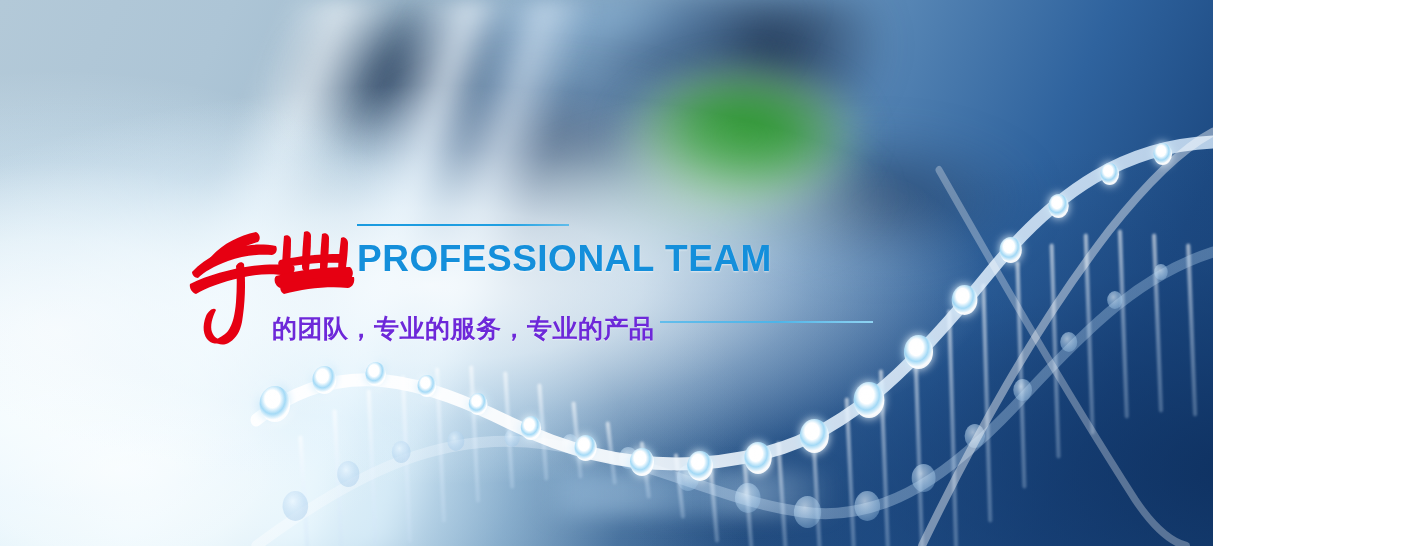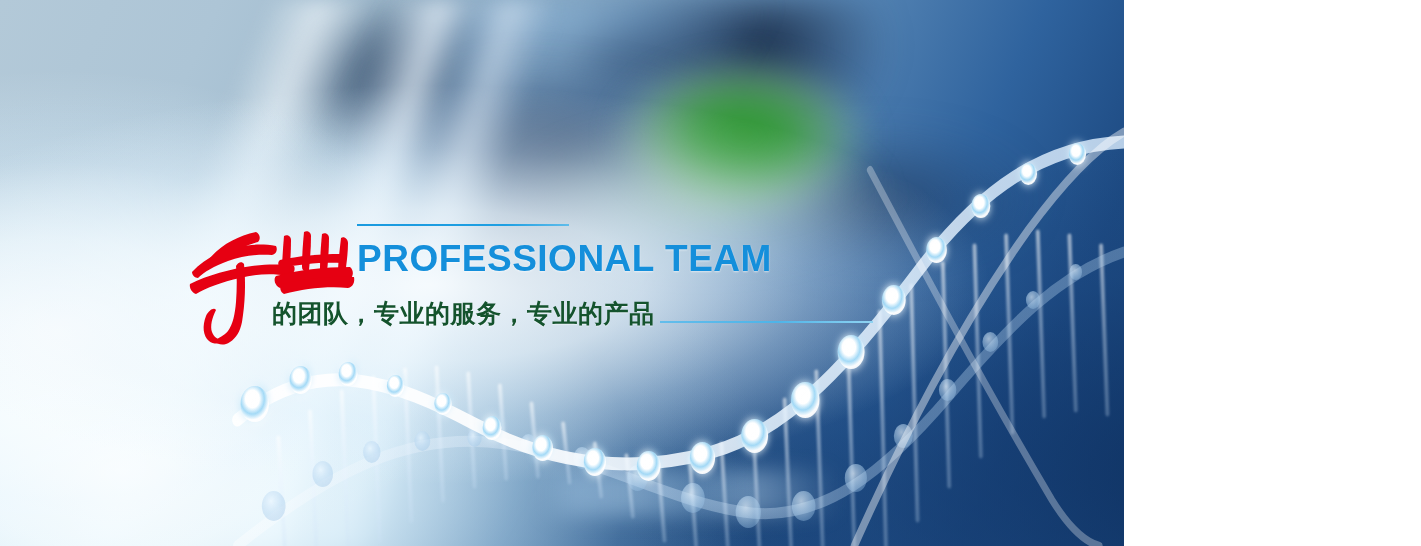--- a/index.html
+++ b/index.html
@@ -4,21 +4,21 @@
 <title>Professional Team Banner</title>
 <style>
   html, body {
     margin: 0;
     padding: 0;
     background: #ffffff;
   }
 
   .banner {
     position: relative;
-    width: 1124px;
+    width: 1213px;
     height: 546px;
     overflow: hidden;
     font-family: "Liberation Sans", "DejaVu Sans", sans-serif;
     background: #9fbcd2;
     isolation: isolate;
   }
 
   
   .bg-layer {
     position: absolute;
@@ -234,27 +234,27 @@
     line-height: 1;
     color: #3aa6e0;
     white-space: nowrap;
     text-shadow: 0 1px 1px rgba(255,255,255,0.6);
     font-family: "Liberation Sans", "DejaVu Sans", sans-serif;
   }
 
   .cn-line {
     position: absolute;
     left: 272px;
-    top: 298px;
+    top: 313px;
     margin: 0;
     font-size: 25px;
     font-weight: 700;
     letter-spacing: 0.5px;
     line-height: 1.25;
-    color: #14532d;
+    color: #6d28d9;
     white-space: nowrap;
     text-shadow: 0 1px 1px rgba(255,255,255,0.5);
     font-family: "DejaVu Sans", "Liberation Sans", sans-serif;
   }
 
   
   .calligraphy {
     position: absolute;
     left: 186px;
     top: 214px;

